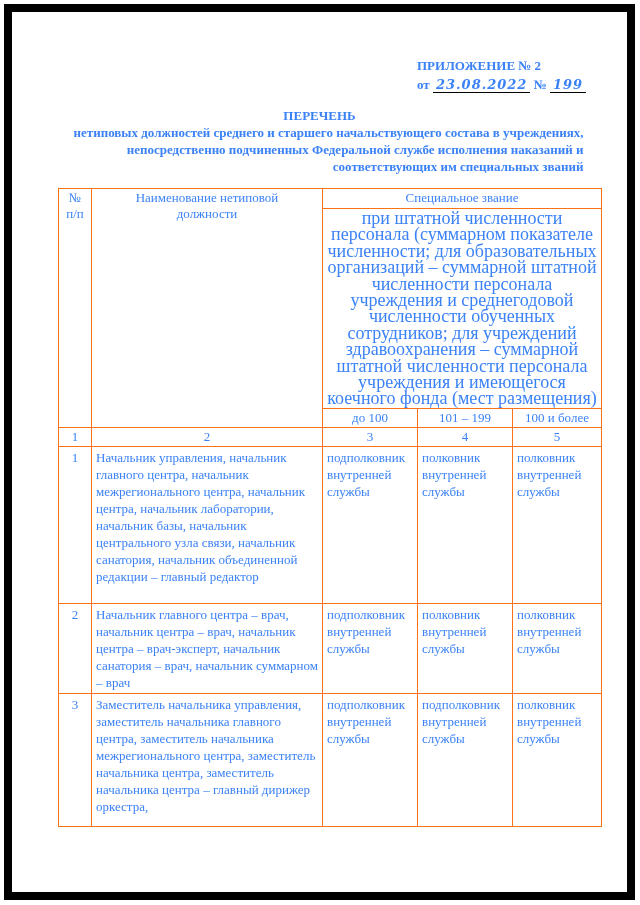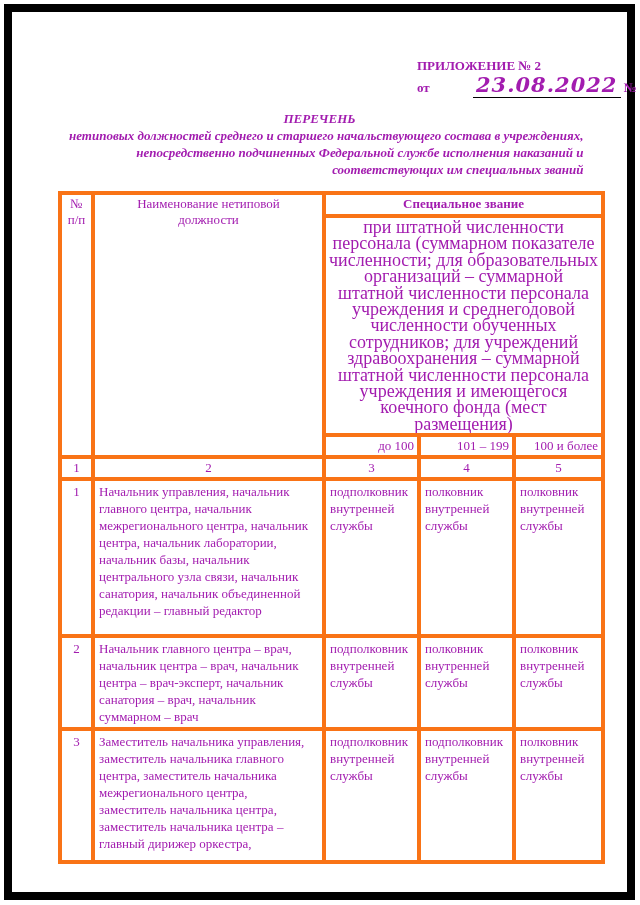--- a/index.html
+++ b/index.html
@@ -7,21 +7,21 @@
     padding: 0;
     background: #ffffff;
   }
   .canvas {
     position: relative;
     width: 640px;
     height: 905px;
     background: #ffffff;
     overflow: hidden;
     font-family: "Liberation Serif", serif;
-    color: #a21caf;
+    color: #3b82f6;
   }
   .frame {
     position: absolute;
     top: 4px; left: 4px; right: 5px; bottom: 5px;
     border: 8px solid #000000;
     box-sizing: border-box;
     pointer-events: none;
   }
   .content {
     position: absolute;
@@ -37,82 +37,79 @@
     line-height: 19px;
     text-align: left;
   }
   .order-line {
     white-space: nowrap;
   }
   .handwritten {
     font-family: "DejaVu Serif", serif;
     font-style: italic;
     font-weight: bold;
-    font-size: 21px;
+    font-size: 13px;
     letter-spacing: 1px;
     border-bottom: 1px solid #000;
     padding: 0 3px;
-    margin-left: 40px;
   }
   .doc-title {
     margin-top: 13px;
     text-align: center;
     font-weight: bold;
     font-size: 13px;
     line-height: 17px;
-    font-style: italic;
   }
   .doc-title .title-body {
     max-width: 528px;
     margin: 0 auto;
     text-align: right;
   }
   .section-heading {
     margin-top: 16px;
     text-align: center;
     font-weight: bold;
     font-size: 13.5px;
   }
   table.doc-table {
     margin: 13px 0 0 46px;
     border-collapse: collapse;
     width: 543px;
     table-layout: fixed;
     font-size: 13px;
   }
   table.doc-table td {
-    border: 4px solid #f97316;
+    border: 1px solid #f97316;
     padding: 1px 3px;
     vertical-align: top;
     overflow: hidden;
   }
   td.hdr-mid {
     vertical-align: middle;
     text-align: center;
     line-height: 16px;
   }
   td.name-hdr .inner {
     max-width: 165px;
     margin: 0 auto;
   }
   td.special-rank {
     text-align: center;
     height: 17px;
     vertical-align: middle;
-    font-weight: bold;
   }
   td.condition {
     text-align: center;
     font-size: 18px;
     line-height: 16.4px;
     padding: 2px 5px;
     vertical-align: top;
   }
   tr.sub-hdr td {
-    text-align: right;
+    text-align: center;
     height: 16px;
     vertical-align: middle;
   }
   tr.nums-row td {
     text-align: center;
     height: 16px;
     vertical-align: middle;
   }
   tr.data-row td {
     line-height: 17px;

